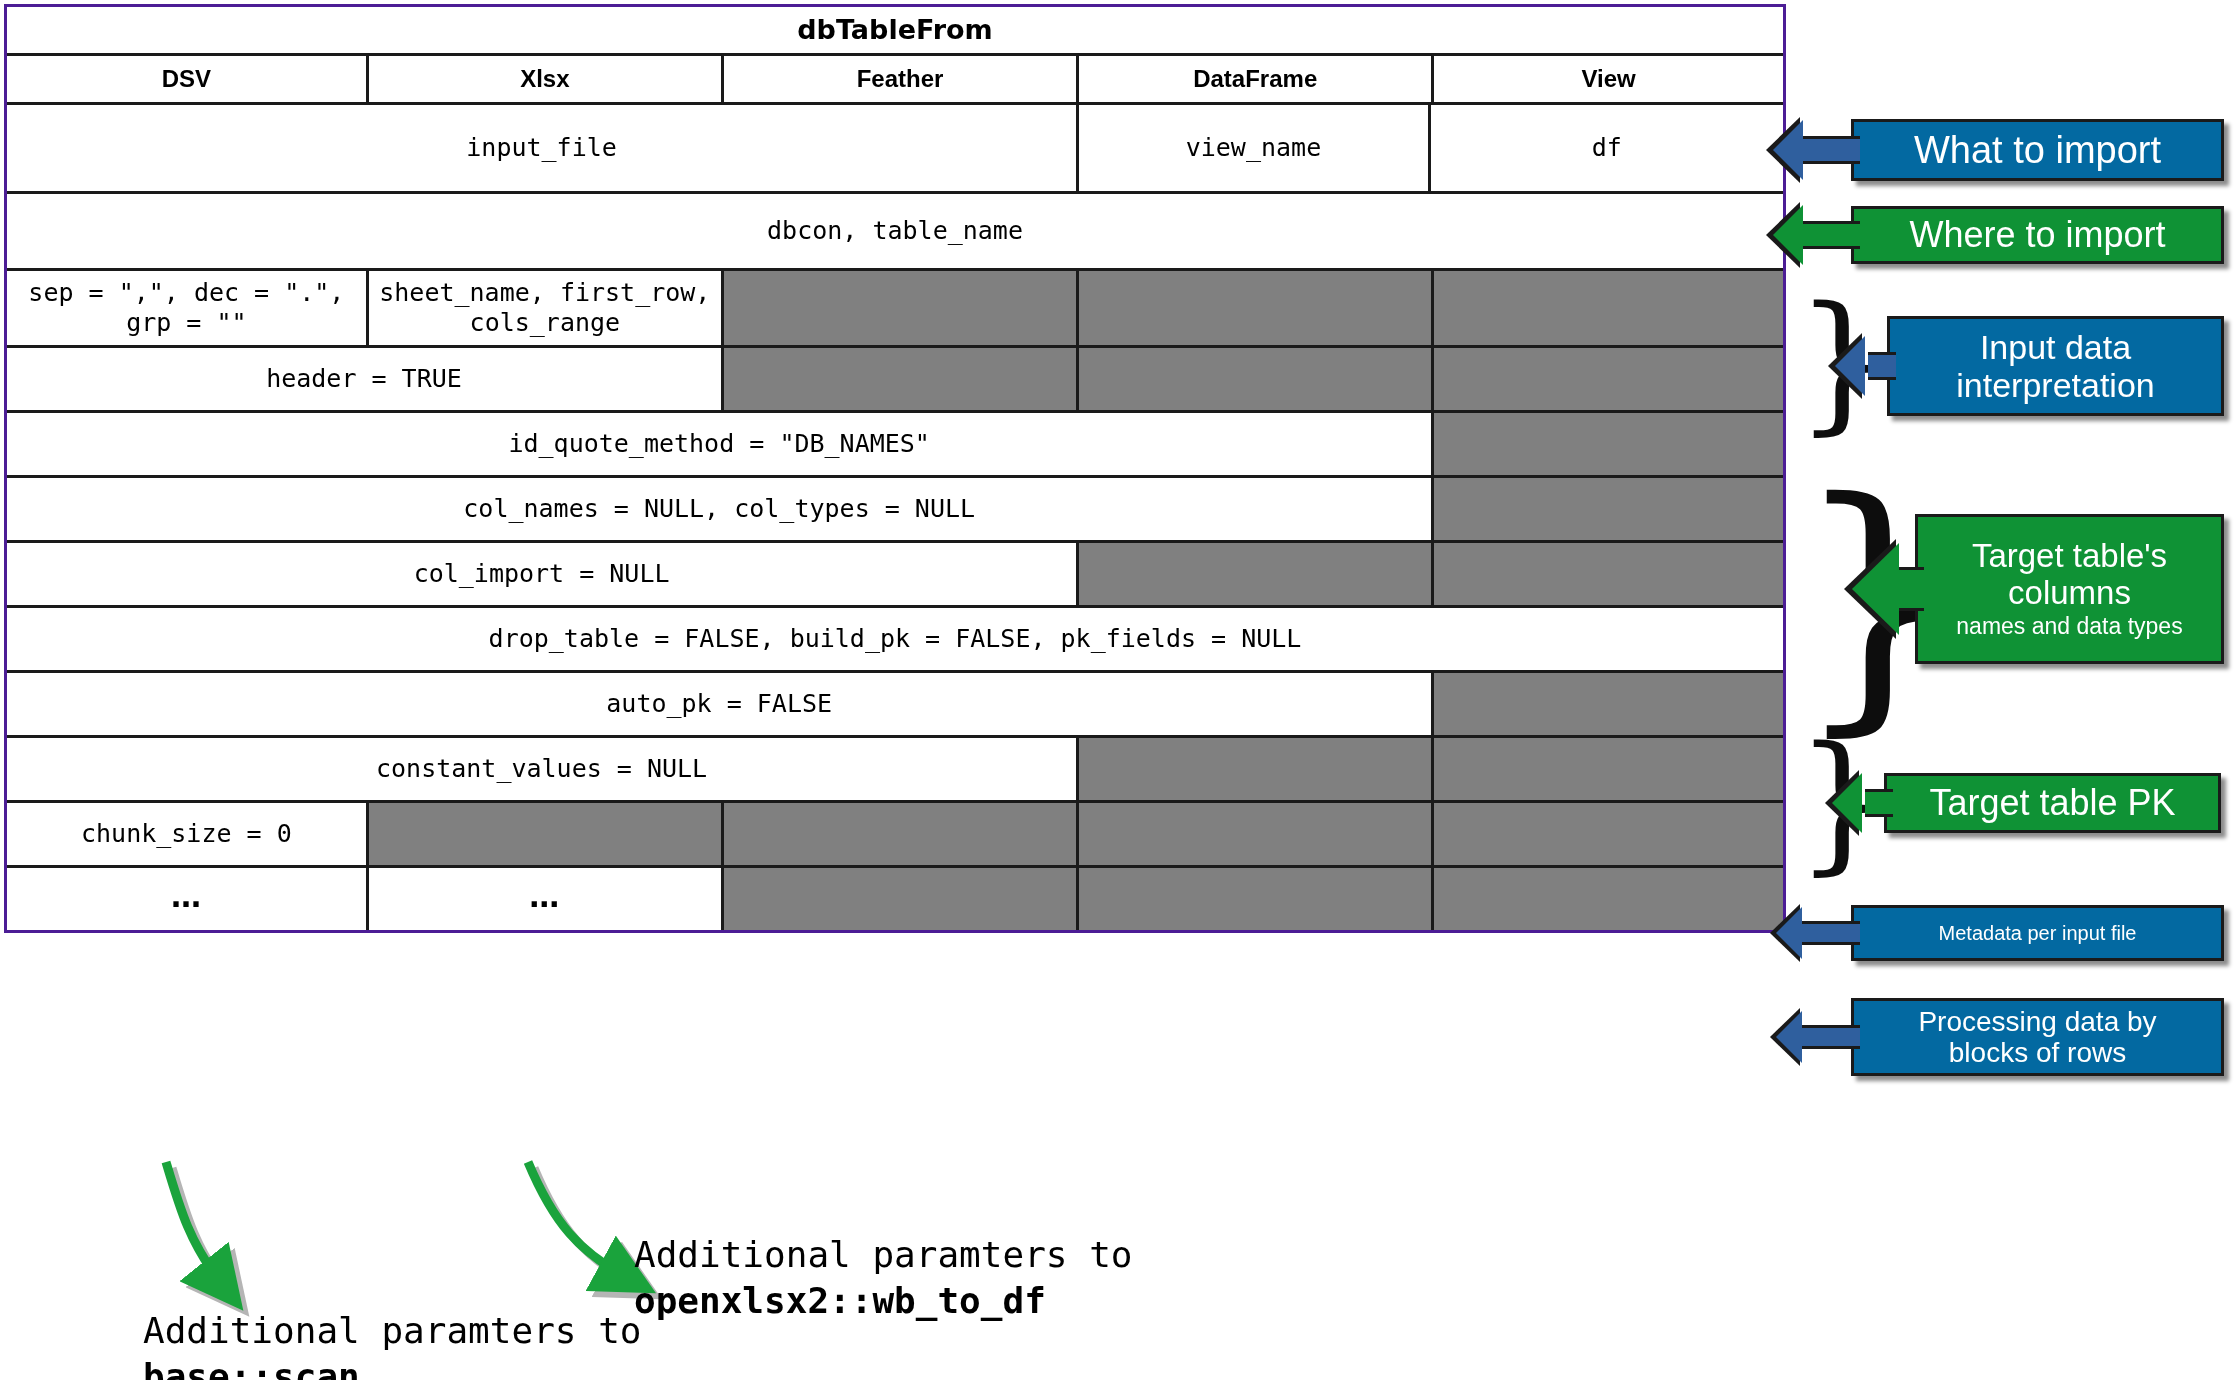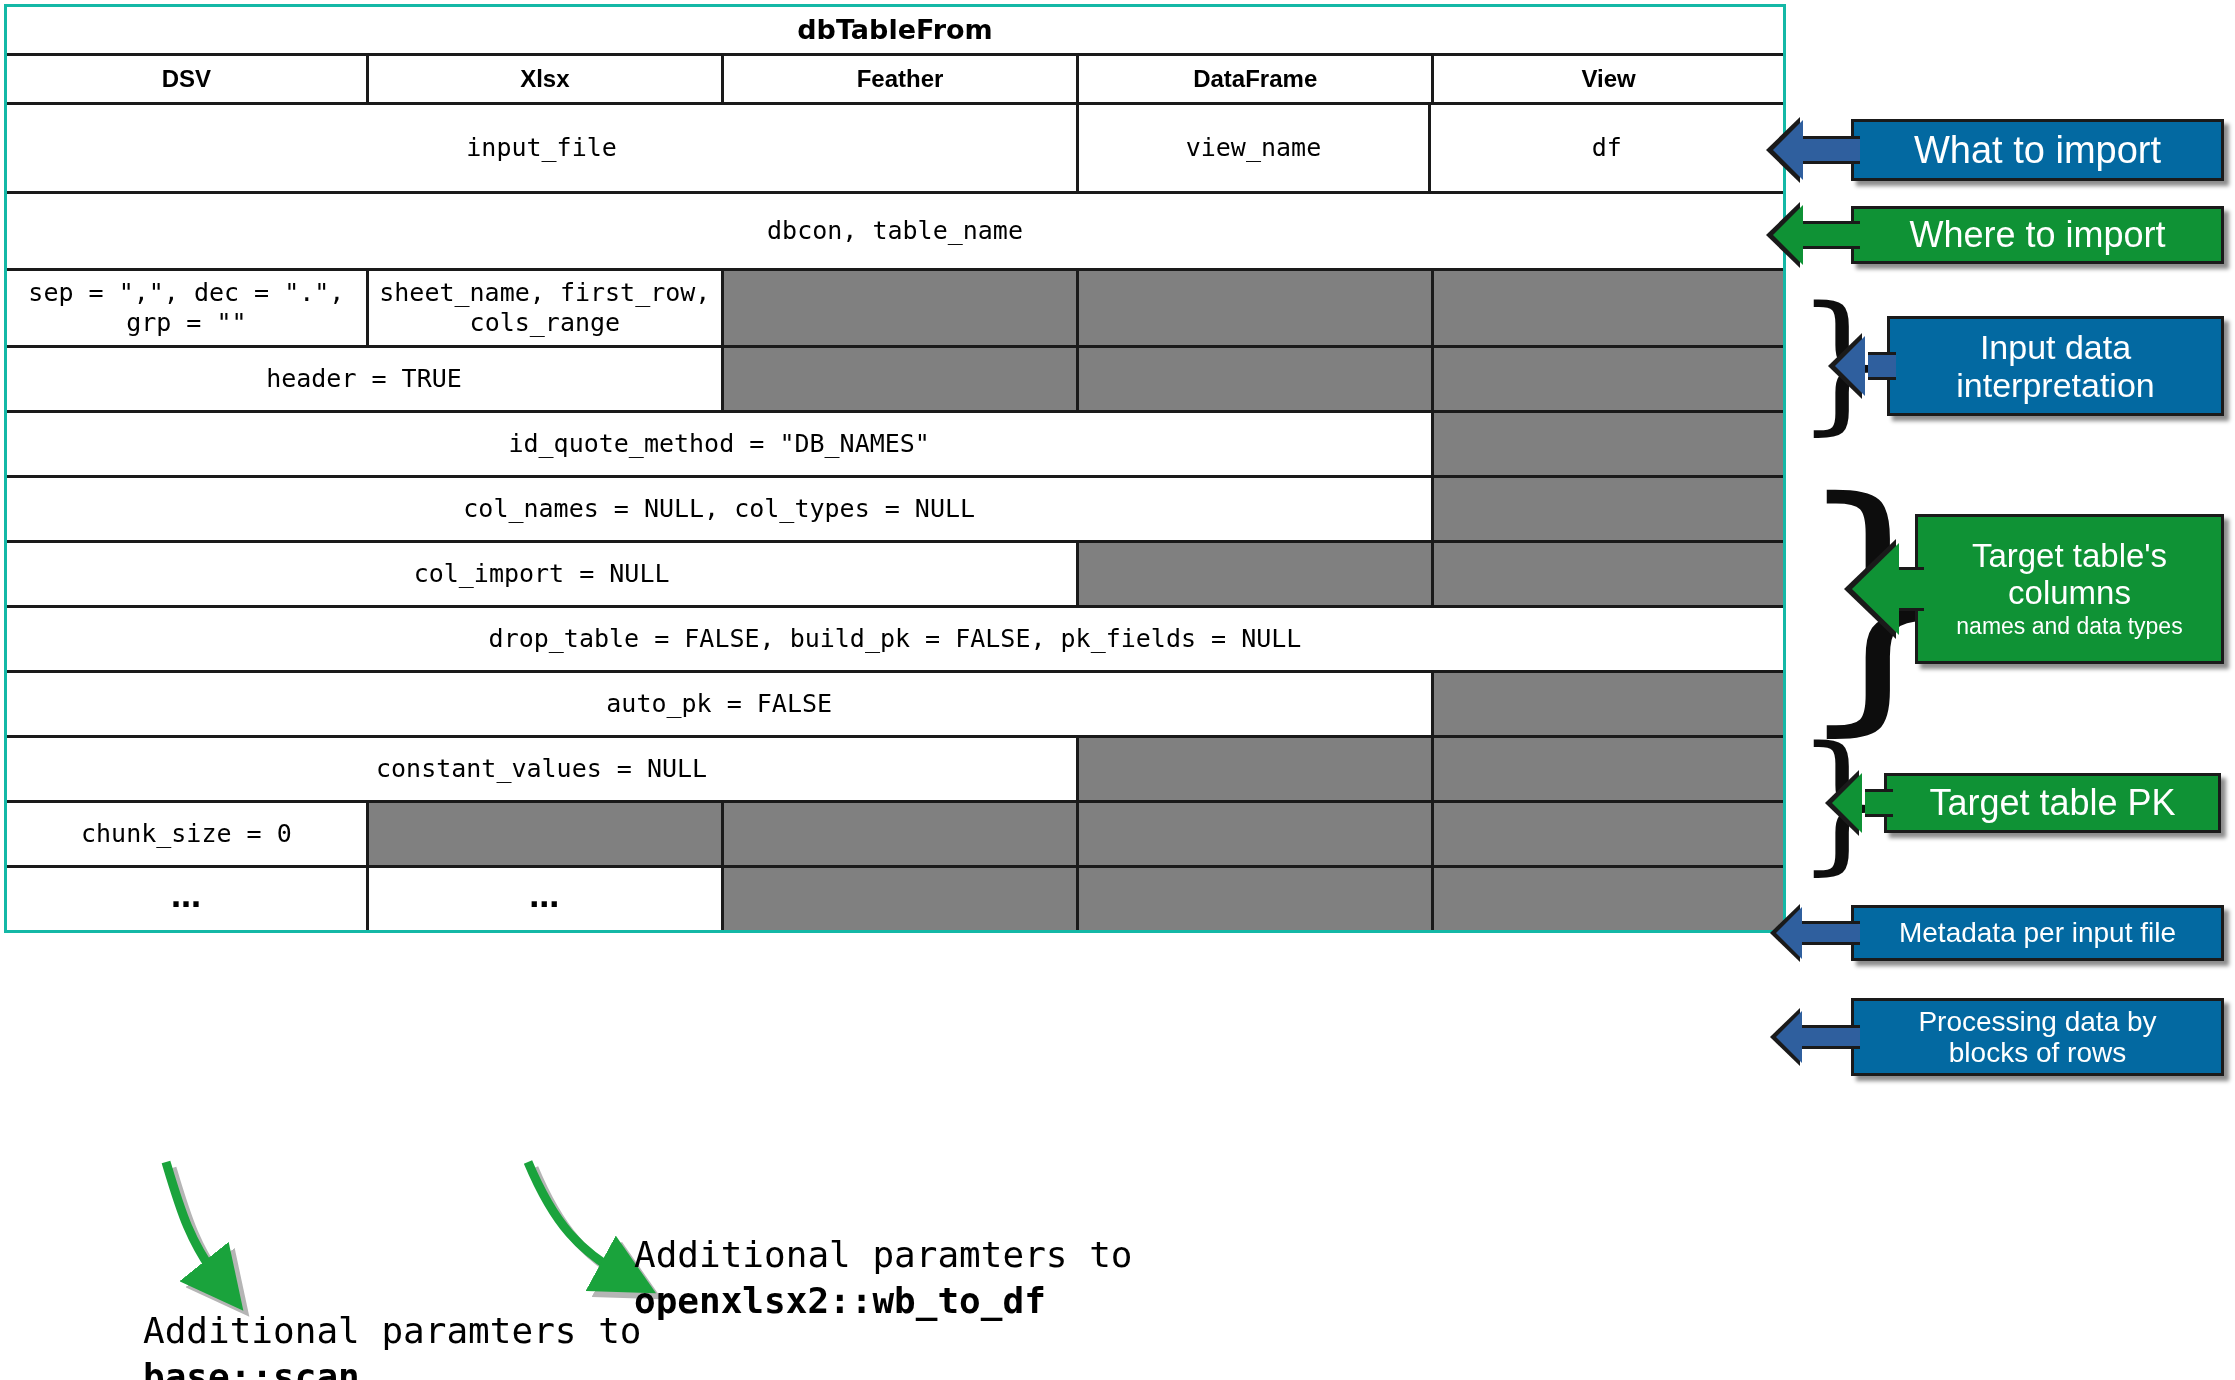--- a/index.html
+++ b/index.html
@@ -9,21 +9,21 @@
     font-family:"DejaVu Sans Mono", monospace;
     overflow:hidden;
     position:relative;
   }
 
   
   #grid{
     position:absolute;
     left:4px; top:4px;
     width:1782px;
-    border:3px solid #14b8a6;
+    border:3px solid #4c1d95;
     box-sizing:border-box;
     background:#fff;
   }
   .row{display:flex;width:100%;box-sizing:border-box;position:relative;}
   .row + .row{border-top:3px solid #1a1a1a;}
   .cell{
     box-sizing:border-box;
     display:flex;align-items:center;justify-content:center;
     text-align:center;
     font-family:"DejaVu Sans Mono", monospace;
@@ -273,21 +273,21 @@
 
 <div class="callout green" style="left:1884px; top:773px; width:337px; height:60px; font-size:36px;">
   <div class="arrow g" style="left:0;">
     <div class="shaft green" style="left:-22px; width:28px;"></div>
     <div class="head-b head-outline" style="left:-62px; top:-33px;"></div>
     <div class="head-b head-fill" style="left:-55px; top:-30px;"></div>
   </div>
   <span>Target table PK</span>
 </div>
 
-<div class="callout blue" style="left:1851px; top:905px; width:373px; height:56px; font-size:28px;">
+<div class="callout blue" style="left:1851px; top:905px; width:373px; height:56px; font-size:20px;">
   <div class="arrow" style="left:0;">
     <div class="shaft blue" style="left:-52px; width:58px; top:-12px; height:24px;"></div>
     <div class="head-b head-outline" style="left:-84px; top:-29px; border-top-width:29px; border-bottom-width:29px; border-right-width:30px;"></div>
     <div class="head-b head-fill" style="left:-78px; top:-26px; border-top-width:26px; border-bottom-width:26px; border-right-width:26px;"></div>
   </div>
   <span>Metadata per input file</span>
 </div>
 
 <div class="callout blue" style="left:1851px; top:998px; width:373px; height:78px; font-size:28px; white-space:pre-line;">
   <div class="arrow" style="left:0;">

